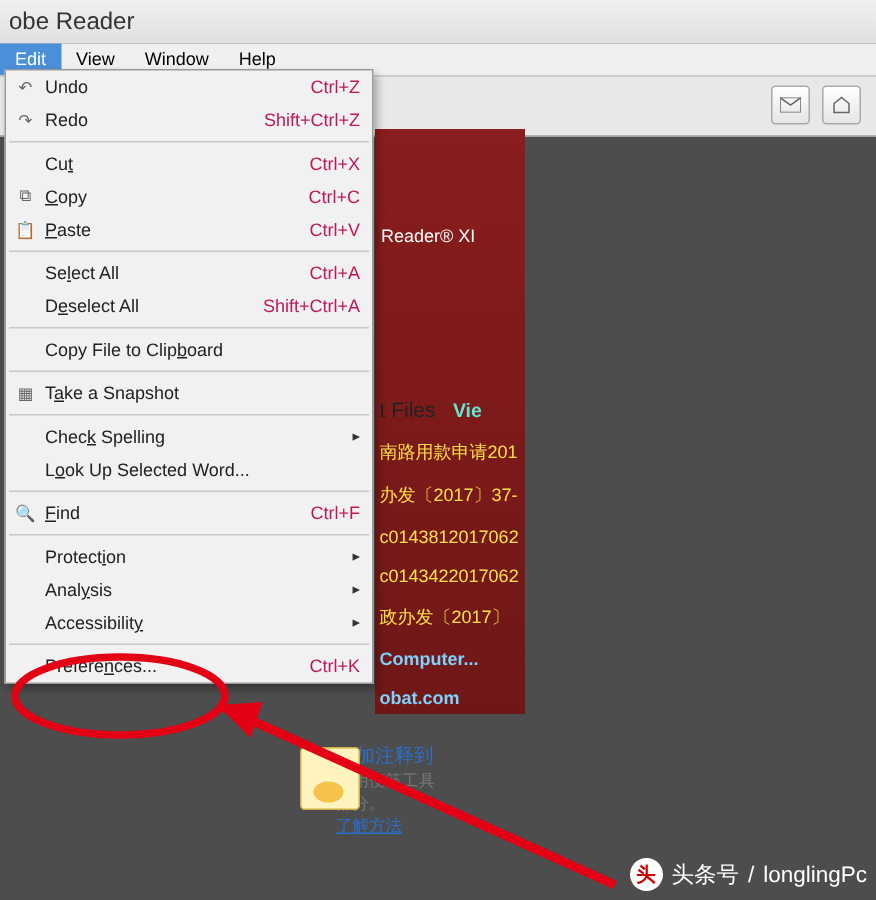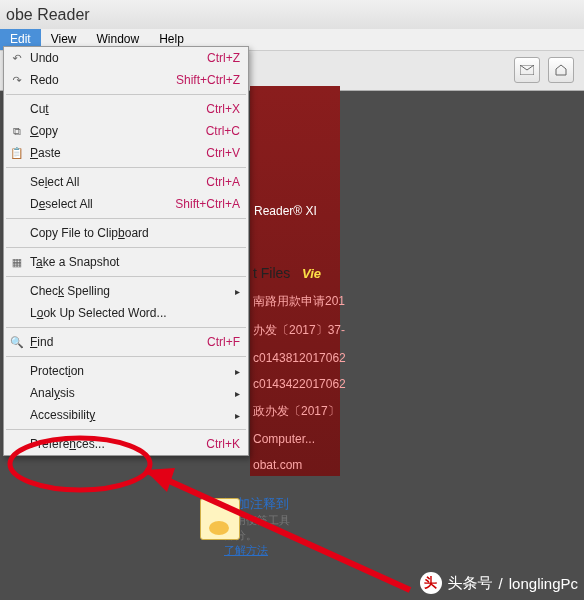--- a/index.html
+++ b/index.html
@@ -16,28 +16,28 @@
 .tool-btn { width: 26px; height: 26px; border: 1px solid #aaa; border-radius: 3px; background: linear-gradient(#fff,#e5e5e5); display:flex; align-items:center; justify-content:center; }
 
 .dropdown { position: absolute; left: 3px; top: 46px; width: 246px; background: #f1f1f1; border: 1px solid #999; box-shadow: 2px 3px 6px rgba(0,0,0,0.35); font-size: 12px; z-index: 50; }
 .menu-row { display: flex; align-items: center; height: 22px; padding: 0 8px 0 26px; position: relative; color: #222; }
 .menu-row.sep { height: 0; border-top: 1px solid #c8c8c8; margin: 3px 2px; padding: 0; }
 .menu-row .shortcut { margin-left: auto; color: #be185d; }
 .menu-row .arrow { margin-left: auto; color: #333; font-size: 10px; }
 .menu-row .micon { position: absolute; left: 5px; width: 16px; text-align: center; color: #666; font-size: 11px; }
 .menu-row u { text-decoration: underline; }
 
-.bg-panel { position: absolute; left: 250px; top: 86px; width: 90px; height: 390px; background: linear-gradient(#8a1d1d,#6f1717); color:#fff; font-size:12px; padding-top:118px; }
+.bg-panel { position: absolute; left: 250px; top: 86px; width: 100px; height: 390px; background: linear-gradient(#8a1d1d,#6f1717); color:#fff; font-size:12px; padding-top:64px; }
 .bg-panel .prod { padding-left:4px; }
 
 .recent { position: absolute; left: 253px; top: 265px; width: 100px; font-size: 13px; color: #333; }
 .recent h3 { font-size: 14px; font-weight: normal; color:#222; display:inline; }
-.recent .viewall { color: #fde047; margin-left: 8px; font-weight:bold;font-style:italic; }
-.recent .item { margin-top: 12px; font-size: 12px; color:#fca5a5; white-space:nowrap; overflow:hidden; }
-.recent .link { color: #fca5a5; }
+.recent .viewall { color: #5eead4; margin-left: 8px; font-weight:bold; }
+.recent .item { margin-top: 12px; font-size: 12px; color:#fde047; white-space:nowrap; overflow:hidden; }
+.recent .link { color: #7dd3fc; font-weight: bold; }
 
 .annotation-box { position: absolute; left: 200px; top: 495px; width: 160px; font-size: 12px; }
 .annot-icon { position:absolute; left:0; top:3px; width:40px; height:42px; background:#fff4c0; border:1px solid #cfae46; border-radius:3px; }
 .annot-icon::after { content:""; position:absolute; bottom:4px; left:8px; width:20px; height:14px; background:#f6c24a; border-radius:50%; }
 .annot-text { margin-left: 24px; }
 .annot-title { color: #2a6fc9; font-size: 13px; }
 .annot-sub { color: #777; font-size: 11px; }
 .annot-link { color: #2a6fc9; font-size: 11px; text-decoration: underline; }
 
 .watermark { position: absolute; right: 6px; bottom: 6px; color: #fff; font-size: 15px; display:flex; align-items:center; gap:6px; }

